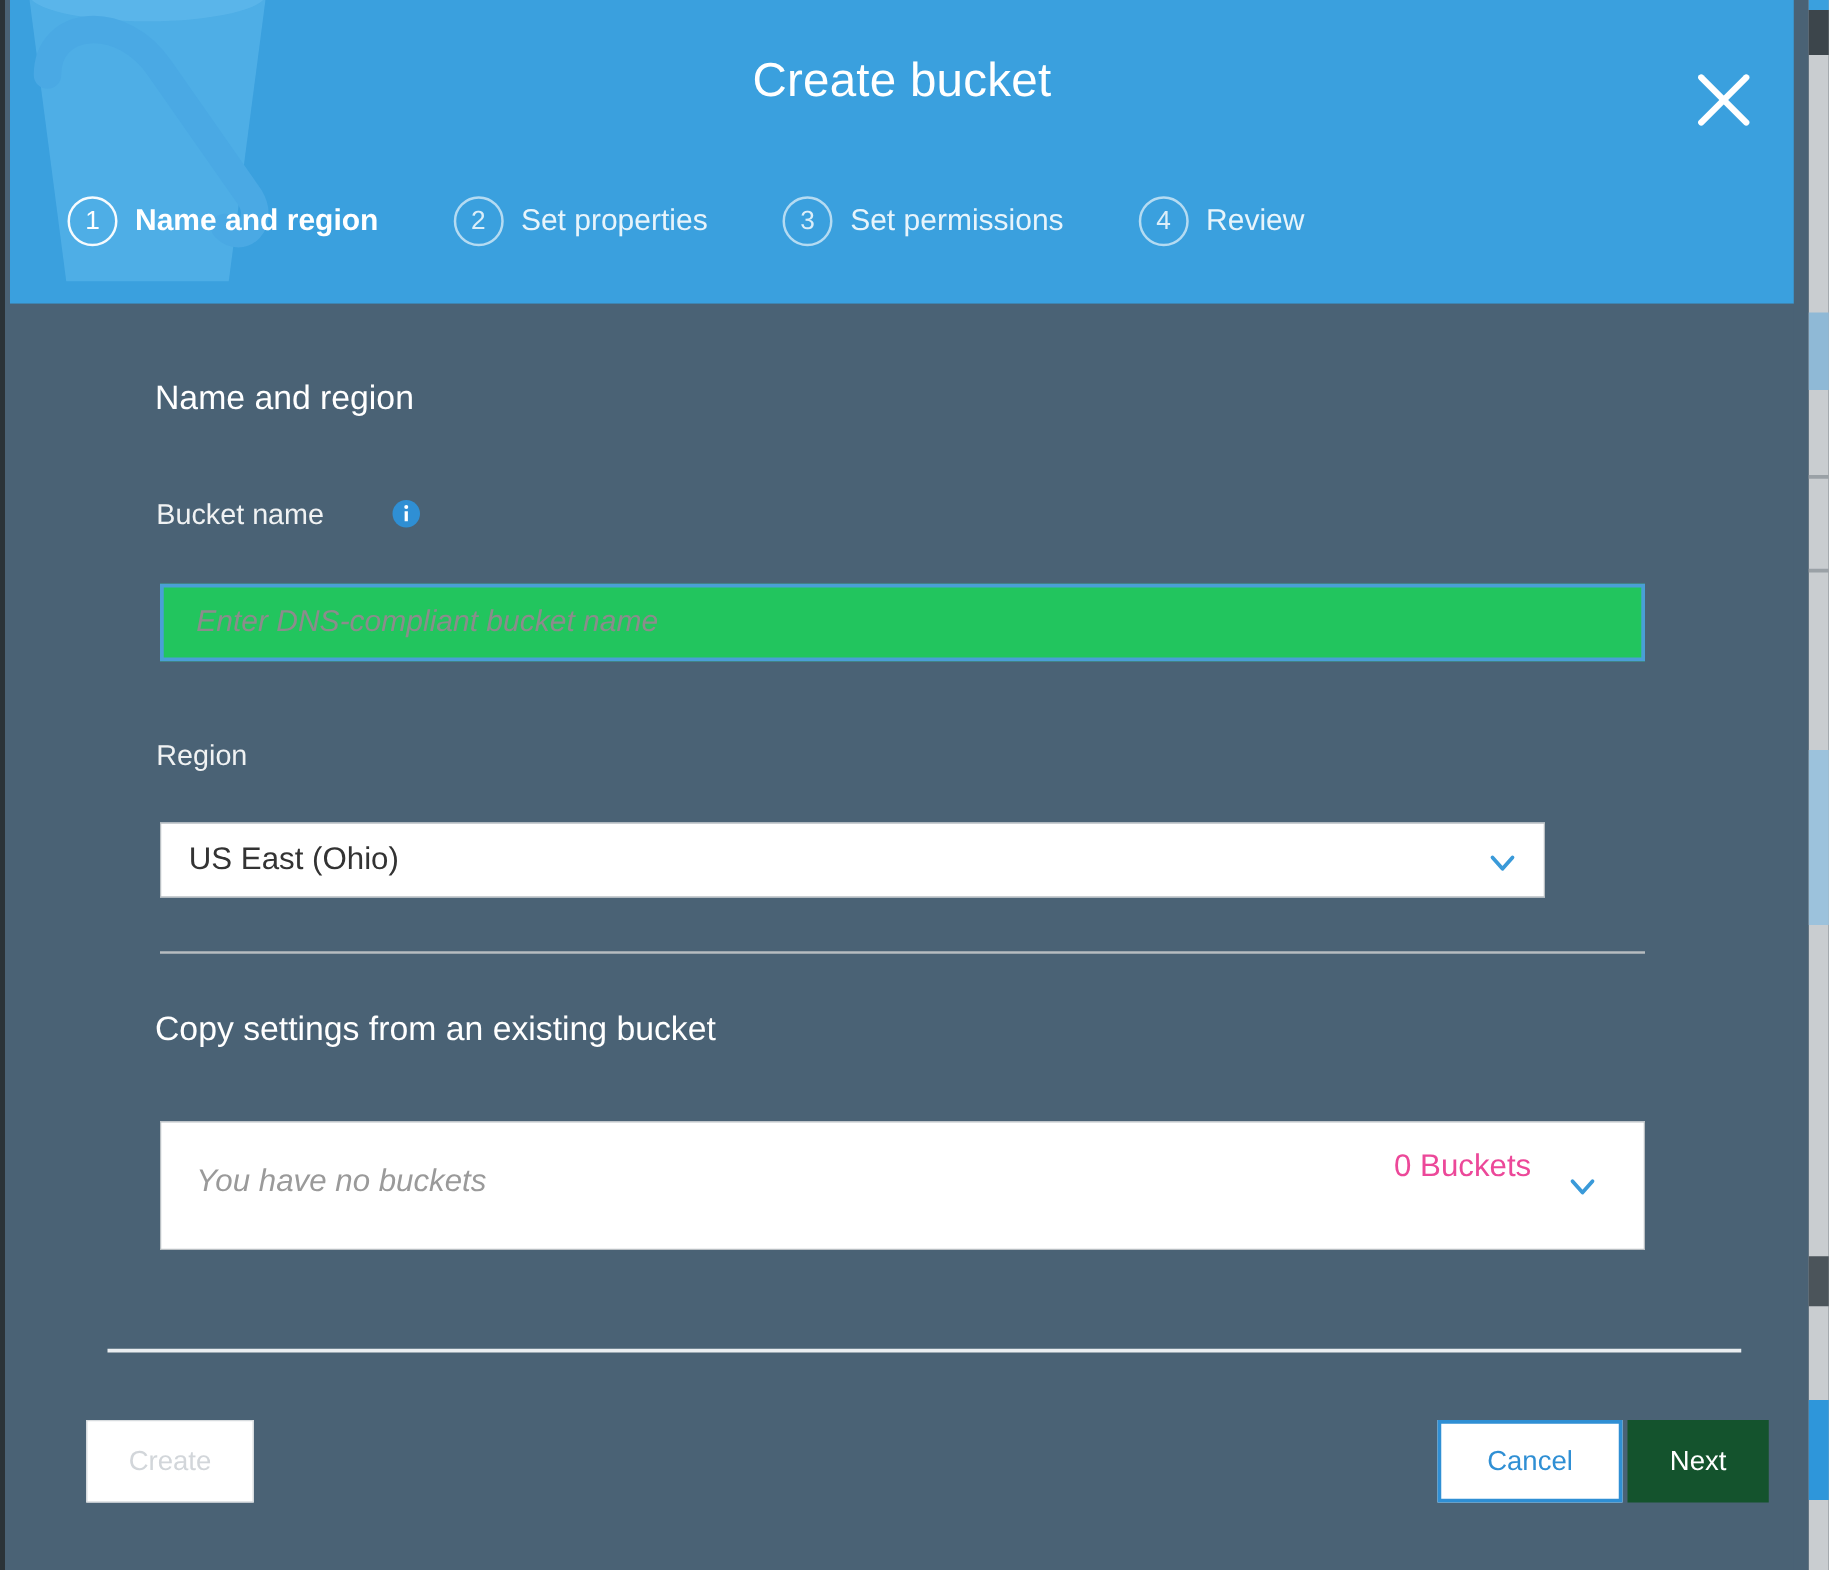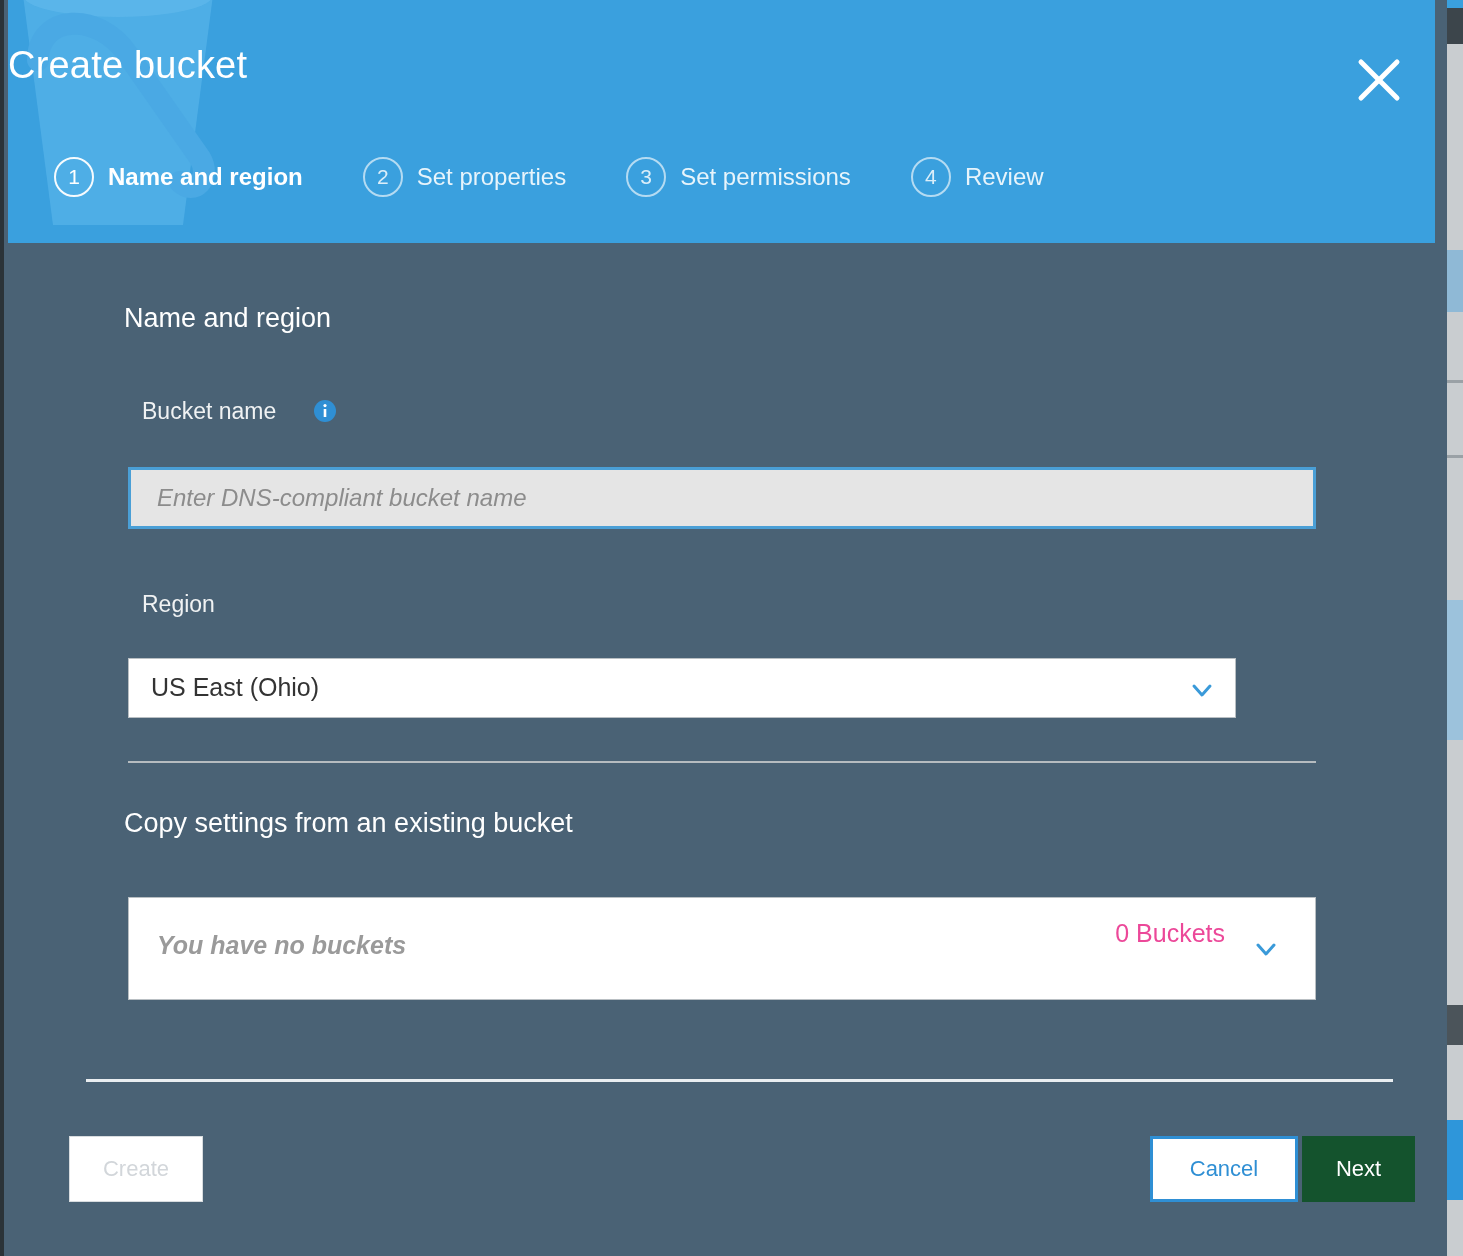--- a/index.html
+++ b/index.html
@@ -77,21 +77,21 @@
     top: -60px;
     width: 300px;
     height: 300px;
     pointer-events: none;
   }
   #dialog-title {
     position: absolute;
     left: 0;
     top: 44px;
     width: 1427px;
-    text-align: left;
+    text-align: center;
     color: #ffffff;
     font-size: 38px;
     letter-spacing: 0.2px;
   }
   #close-button {
     position: absolute;
     right: 28px;
     top: 52px;
     width: 56px;
     height: 56px;
@@ -156,42 +156,41 @@
     color: #ffffff;
     font-size: 27px;
   }
   #heading-name-region { left: 116px; top: 60px; }
   #heading-copy-settings { left: 116px; top: 565px; }
 
   .field-label {
     position: absolute;
     color: #f0f2f3;
     font-size: 23px;
-    margin-left: 17px;
   }
   #label-bucket-name { left: 117px; top: 155px; }
   #label-region { left: 117px; top: 348px; }
 
   #info-icon {
     position: absolute;
     left: 305px;
     top: 156px;
     width: 24px;
     height: 24px;
     cursor: pointer;
   }
 
   #bucket-name-input {
     position: absolute;
     left: 120px;
     top: 224px;
     width: 1188px;
     height: 62px;
     box-sizing: border-box;
-    background: #e5e5e5;
+    background: #22c55e;
     border: 3px solid #4a9fd6;
     font-family: "Liberation Sans", sans-serif;
     font-size: 24px;
     font-style: italic;
     color: #3a3a3a;
     padding: 4px 26px;
     outline: none;
   }
   #bucket-name-input::placeholder {
     color: #8c8c8c;
@@ -241,21 +240,20 @@
     width: 1188px;
     height: 103px;
   }
   #copy-settings-placeholder {
     position: absolute;
     left: 28px;
     top: 33px;
     font-size: 25px;
     font-style: italic;
     color: #9a9a9a;
-    font-weight: bold;
   }
   #copy-settings-count {
     position: absolute;
     right: 90px;
     top: 21px;
     font-size: 25px;
     color: #ec4899;
   }
   #copy-settings-chevron {
     position: absolute;

